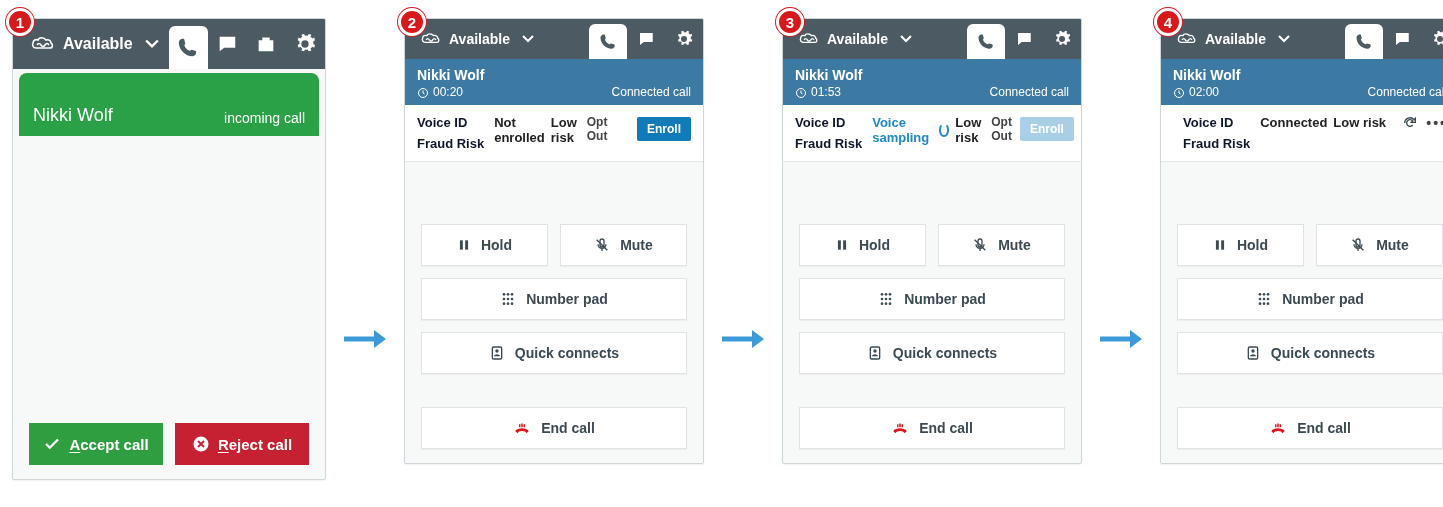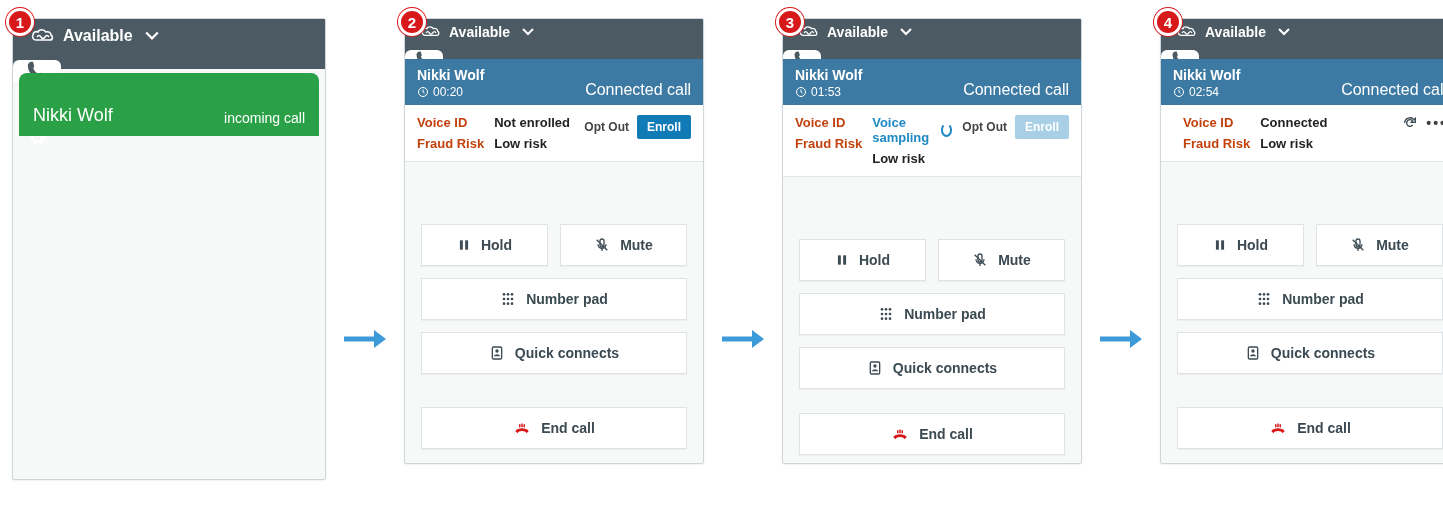--- a/index.html
+++ b/index.html
@@ -43,21 +43,20 @@
   }
   .panel.tall { height: 462px; width: 314px; }
   .panel.short { height: 446px; }
   
   .topbar {
     background: #4b5a63;
     display: flex;
     align-items: stretch;
     height: 40px;
     color: #fff;
-    flex-direction: column;
   }
   .topbar.big { height: 50px; }
   .status-chip {
     display: flex; align-items: center;
     gap: 8px;
     padding: 0 10px;
     margin: 5px 0 5px 6px;
     border-radius: 2px;
     cursor: pointer;
   }
@@ -99,35 +98,35 @@
   .caller-blue {
     background: #3d7aa3;
     color: #fff;
     padding: 8px 12px 6px 12px;
     display: flex;
     justify-content: space-between;
     align-items: flex-end;
   }
   .caller-blue .left { display: flex; flex-direction: column; gap: 2px; }
   .caller-blue .name { font-size: 14px; font-weight: 700; }
-  .caller-blue .timer { font-size: 12px; display: flex; align-items: center; gap: 4px; }
-  .caller-blue .sub { font-size: 16px; }
+  .caller-blue .timer { font-size: 12px; display: flex; align-items: flex-end; gap: 4px; }
+  .caller-blue .sub { font-size: 12px; }
   
   .voiceid {
     background: #fff;
     border-bottom: 1px solid #e2e6e9;
     padding: 10px 12px;
     display: flex;
     gap: 10px;
     font-size: 13px;
     align-items: flex-start;
   }
-  .voiceid .labels { color: #c2410c; font-weight: 700; display: flex; flex-direction: column; gap: 6px; white-space: nowrap; }
-  .voiceid .values { font-weight: 700; color: #222; display: flex; flex-direction: column; gap: 6px; flex: 1; }
-  .voiceid .values .sampling { color: #1f89c4; font-weight: 700; display: inline-flex; align-items: center; }
+  .voiceid .labels { color: #0f172a; font-weight: 700; display: flex; flex-direction: column; gap: 6px; white-space: nowrap; }
+  .voiceid .values { font-weight: 700; color: #222; display: flex; gap: 6px; flex: 1; }
+  .voiceid .values .sampling { color: #1f89c4; font-weight: 700; display: inline-flex; align-items: center; gap: 6px; }
   .voiceid .actions { margin-left: auto; display: flex; align-items: center; gap: 8px; }
   .optout { font-size: 12px; color: #444; font-weight: 600; cursor: pointer; }
   .enroll-btn {
     background: #117bb8; color: #fff; border: none;
     font-size: 12px; font-weight: 700;
     padding: 5px 10px; border-radius: 2px; cursor: pointer;
   }
   .enroll-btn.disabled { background: #a9cfe6; cursor: default; }
   .icon-btn { color: #444; cursor: pointer; display: inline-flex; }
   
@@ -219,20 +218,37 @@
             <path fill="#fff" d="M12 8a4 4 0 100 8 4 4 0 000-8zm9 4l2 1-1 3-2-1a8 8 0 01-2 2l1 2-3 1-1-2a8 8 0 01-3 0l-1 2-3-1 1-2a8 8 0 01-2-2l-2 1-1-3 2-1a8 8 0 010-3l-2-1 1-3 2 1a8 8 0 012-2l-1-2 3-1 1 2a8 8 0 013 0l1-2 3 1-1 2a8 8 0 012 2l2-1 1 3-2 1a8 8 0 010 3z"></path>
           </svg>
       </div>
     </div>
 
     <div class="caller-green">
       <span class="name">Nikki Wolf</span>
       <span class="sub">incoming call</span>
     </div>
 
+    <div class="body incoming">
+      <div class="row2">
+        <button class="accept-btn">
+          <svg width="18" height="18" viewBox="0 0 24 24">
+              <path d="M4 12l5 5L20 6" fill="none" stroke="#fff" stroke-width="3"></path>
+            </svg>
+          <span><span class="u">A</span><span textcontent="Accept call">ccept call</span></span>
+        </button>
+        <button class="reject-btn">
+          <svg width="18" height="18" viewBox="0 0 24 24">
+              <circle cx="12" cy="12" r="10" fill="#fff"></circle>
+              <path d="M8 8l8 8M16 8l-8 8" stroke="#c62033" stroke-width="2.5"></path>
+            </svg>
+          <span><span class="u">R</span>eject call</span>
+        </button>
+      </div>
+    </div>
   </div>
 </div>
 
 <div class="arrow">
   <svg width="46" height="24" viewBox="0 0 46 24">
       <line x1="2" y1="12" x2="34" y2="12" stroke="#3d9ad8" stroke-width="5"></line>
       <path d="M32 3 L44 12 L32 21 Z" fill="#3d9ad8"></path>
     </svg>
 </div>
 
@@ -525,21 +541,21 @@
       </div>
     </div>
     <div class="caller-blue">
       <div class="left">
         <span class="name">Nikki Wolf</span>
         <span class="timer">
           <svg width="12" height="12" viewBox="0 0 24 24">
               <circle cx="12" cy="12" r="9" fill="none" stroke="#fff" stroke-width="2"></circle>
               <path d="M12 7v5l3 2" stroke="#fff" stroke-width="2" fill="none"></path>
             </svg>
-          <span>02:54</span>
+          <span>02:00</span>
         </span>
       </div>
       <span class="sub">Connected call</span>
     </div>
     <div class="voiceid" style="padding-left:22px;">
       <div class="labels">
         <span>Voice ID</span>
         <span>Fraud Risk</span>
       </div>
       <div class="values">

